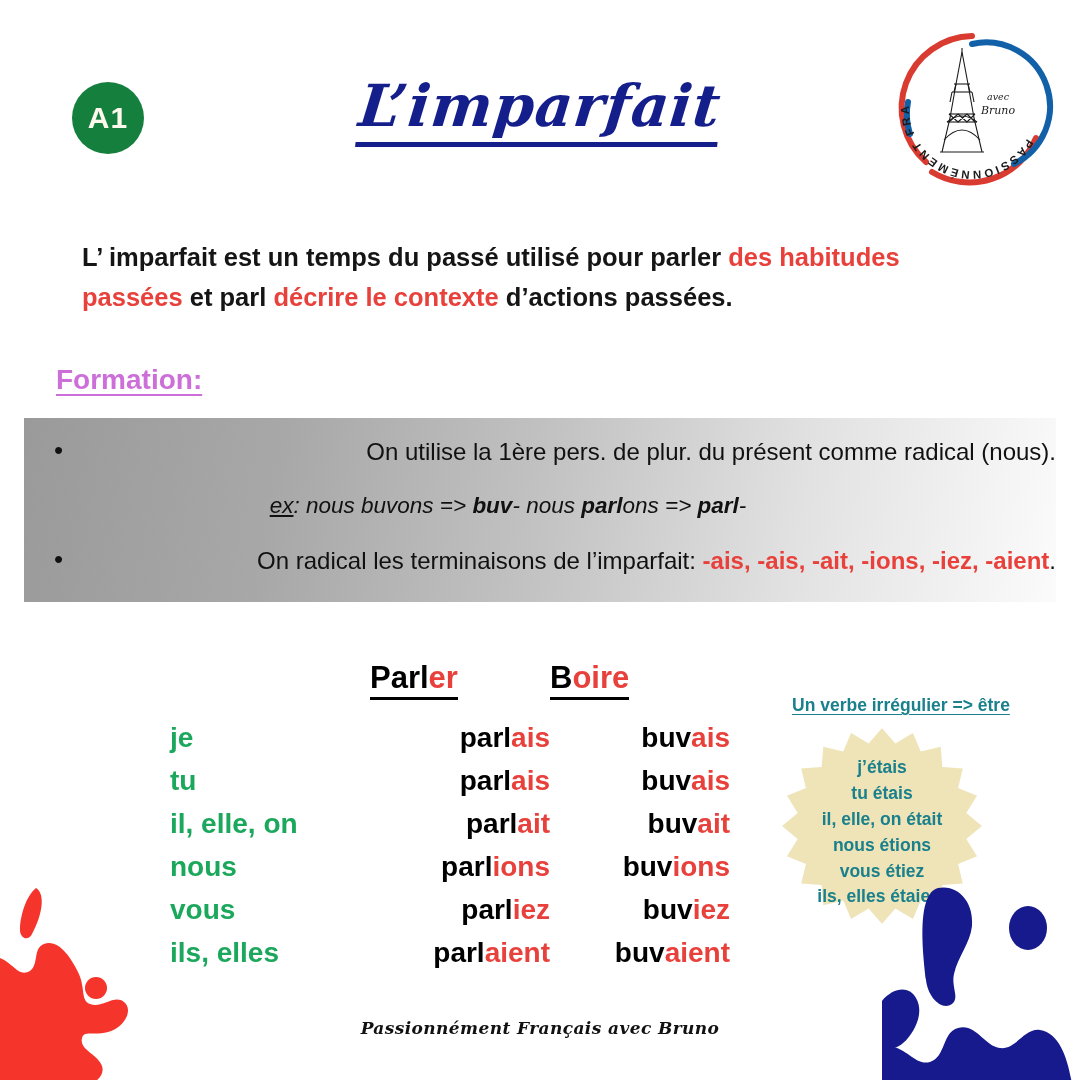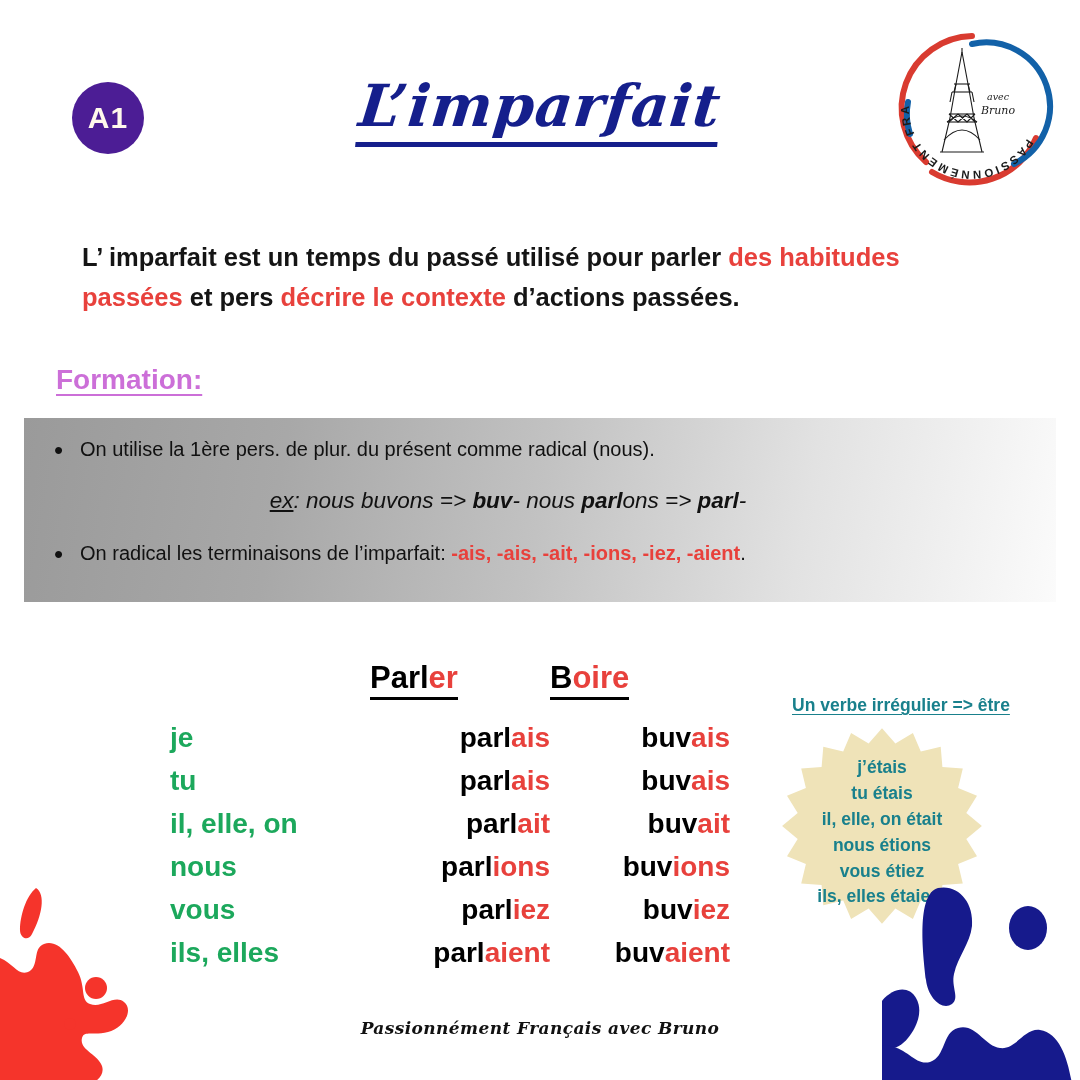--- a/index.html
+++ b/index.html
@@ -17,21 +17,21 @@
   }
 
   
   .level-badge {
     position: absolute;
     left: 72px;
     top: 82px;
     width: 72px;
     height: 72px;
     border-radius: 50%;
-    background: #4c1d95;
+    background: #15803d;
     color: #FFF8EC;
     font-size: 30px;
     font-weight: bold;
     letter-spacing: 1px;
     display: flex;
     align-items: center;
     justify-content: center;
     font-family: "Liberation Sans", sans-serif;
   }
 
@@ -98,23 +98,24 @@
     height: 184px;
     background: linear-gradient(100deg, #9a9a9a 0%, #a8a8a8 25%, #c2c2c2 50%, #e2e2e2 75%, #fbfbfb 100%);
   }
   .gray-box ul {
     margin: 0;
     padding: 18px 0 0 56px;
     list-style: none;
   }
   .gray-box li {
     position: relative;
-    font-size: 20px;
+    font-size: 24px;
     color: #111111;
     line-height: 1.3;
+    text-align: right;
   }
   .gray-box li::before {
     content: "•";
     position: absolute;
     left: -26px;
     top: -2px;
     font-size: 26px;
   }
   .ex-line {
     text-align: center;
@@ -268,21 +269,21 @@
         <path d="M 68 70 L 70 62 M 84 70 L 82 62"></path>
         <path d="M 66 70 L 64 80 M 86 70 L 88 80"></path>
       </g>
 
       <text x="112" y="78" font-family="DejaVu Serif, serif" font-style="italic" font-size="9.5" fill="#1b1b1b" text-anchor="middle">avec</text>
       <text x="112" y="92" font-family="DejaVu Serif, serif" font-style="italic" font-size="11" fill="#1b1b1b" text-anchor="middle">Bruno</text>
     </svg>
   </div>
 
   <div class="intro">
-    <span>L’ imparfait est un temps du passé utilisé pour parler </span><span class="red">des habitudes passées</span><span> et pers </span><span class="red">décrire le contexte</span><span> d’actions passées.</span>
+    <span>L’ imparfait est un temps du passé utilisé pour parler </span><span class="red">des habitudes passées</span><span> et parl </span><span class="red">décrire le contexte</span><span> d’actions passées.</span>
   </div>
 
   <div class="formation">Formation:</div>
 
   <div class="gray-box">
     <ul>
       <li>
         <span>On utilise la 1ère pers. de plur. du présent comme radical (nous).</span>
       </li>
       <div class="ex-line">

